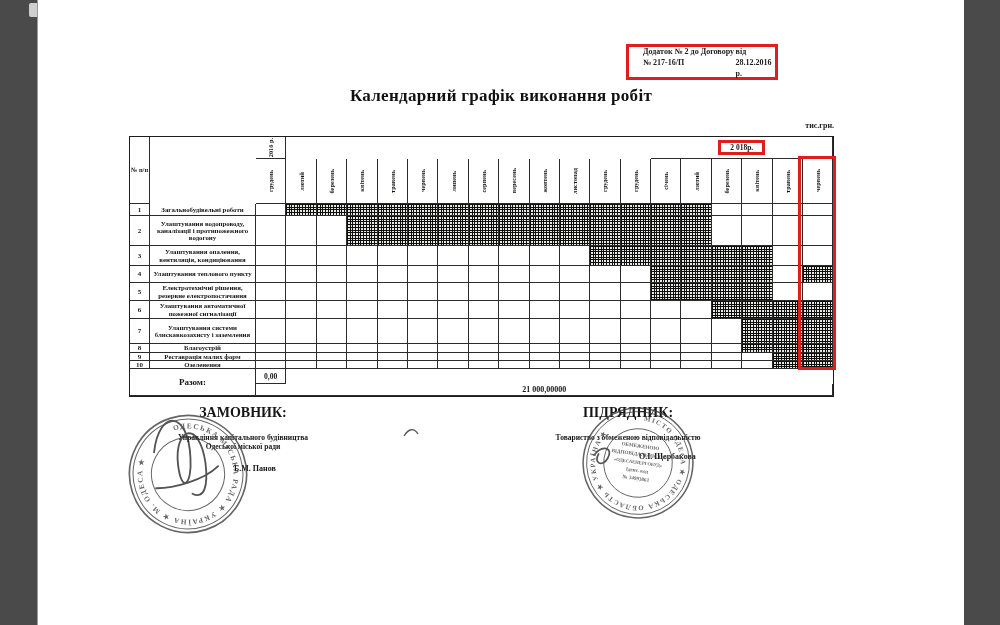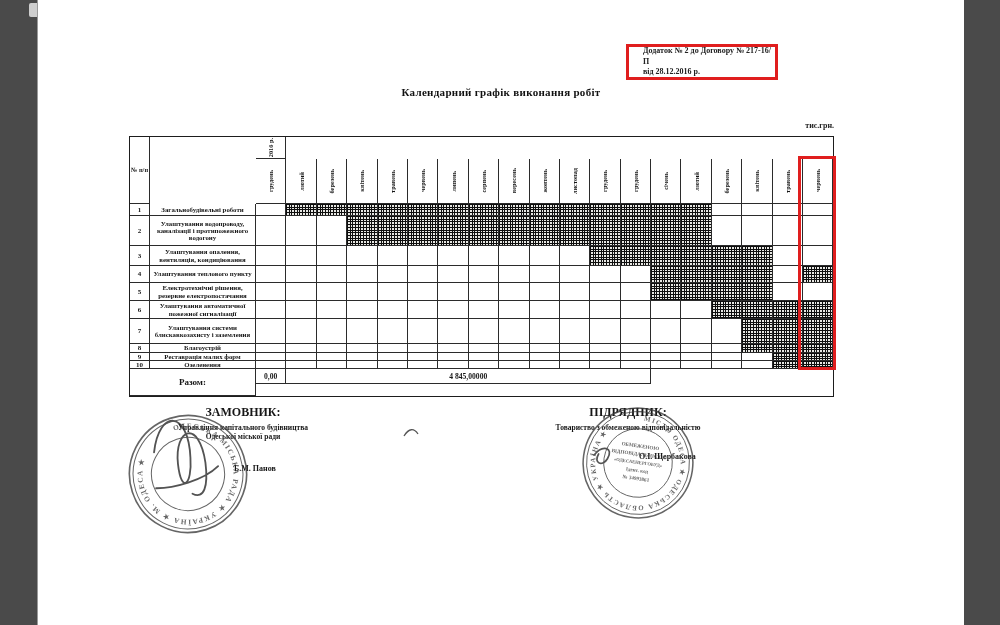--- a/index.html
+++ b/index.html
@@ -8,26 +8,26 @@
     background:#4a4a4a;
     font-family:"Liberation Serif","DejaVu Serif",serif;
   }
   .corner-tab{position:absolute;left:29px;top:3px;width:20px;height:14px;background:#cfcfcf;border-radius:2px;}
   .page{
     position:absolute;left:37px;top:0;width:926px;height:625px;background:#ffffff;
     border-left:1px solid #9a9a9a;
   }
   .annotation-box{
     position:absolute;left:588px;top:44px;width:152px;height:36px;
-    border:3px solid #e01e1e;display:flex;flex-direction:column;justify-content:center;
+    border:3px solid #e01e1e;display:flex;flex-direction:row;justify-content:center;
     padding-left:14px;box-sizing:border-box;
   }
   .annotation-box div{font-size:8px;font-weight:bold;color:#222;line-height:1.35;}
   .doc-title{position:absolute;left:0;top:86px;width:926px;text-align:center;
-    font-size:11px;font-weight:bold;color:#111;letter-spacing:.3px;}
+    font-size:17px;font-weight:bold;color:#111;letter-spacing:.3px;}
   .doc-subtitle{position:absolute;left:0;top:108px;width:926px;text-align:center;
     font-size:10.5px;font-weight:bold;color:#111;}
   .units{position:absolute;left:716px;top:121px;width:80px;text-align:right;font-size:8px;font-weight:bold;color:#222;}
 
   
   .cal-table{
     position:absolute;left:91px;top:136px;
     display:grid;
     grid-template-columns:20px 106px repeat(19,30.4px);
     grid-template-rows:22px 45px 12px 30px 20px 17px 18px 18px 25px 9px 8px 8px 15px 12px;
@@ -58,21 +58,21 @@
   .cell.grand{font-size:8px;}
   .redbox-inline{border:3px solid #e01e1e;padding:0 9px;display:inline-block;}
   .redbox-inline-sm{border:3px solid #e01e1e;padding:0 7px;display:inline-block;}
   .tall-redbox{
     position:absolute;left:669px;top:20px;width:38px;height:214px;
     border:3.5px solid #e01e1e;box-sizing:border-box;pointer-events:none;
   }
 
   
   .sig-block{position:absolute;text-align:center;font-weight:bold;color:#161616;}
-  .sig-block .h{font-size:12px;margin-bottom:3px;}
+  .sig-block .h{font-size:14px;margin-bottom:12px;}
   .sig-block .l{font-size:7.5px;line-height:1.25;}
   .signer{position:absolute;font-size:8px;font-weight:bold;color:#161616;}
   svg.overlay{position:absolute;pointer-events:none;}
 </style>
 </head>
 <body>
 
 <div class="corner-tab"></div>
 
 <div class="page">
@@ -82,20 +82,23 @@
     <div>від  28.12.2016 р.</div>
   </div>
 
   <div class="doc-title">Календарний графік виконання робіт</div>
   <div class="units">тис.грн.</div>
 
   <div class="cal-table">
       <div class="cell numhdr" style="grid-area: 1 / 1 / span 2;">№ п/п</div>
       <div class="cell yearhdr" style="grid-area: 1 / 3;">
         <span class="vm">2016 р.</span>
+      </div>
+      <div class="cell yearhdr" style="grid-area: 1 / 16 / auto / span 6;">
+        <span class="redbox-inline">2 018р.</span>
       </div>
       <div class="cell month" style="grid-area: 2 / 3;">
         <span class="vm">грудень</span>
       </div>
       <div class="cell month" style="grid-area: 2 / 4;">
         <span class="vm">лютий</span>
       </div>
       <div class="cell month" style="grid-area: 2 / 5;">
         <span class="vm">березень</span>
       </div>
@@ -352,21 +355,21 @@
       <div class="cell " style="grid-area: 12 / 14;"></div>
       <div class="cell " style="grid-area: 12 / 15;"></div>
       <div class="cell " style="grid-area: 12 / 16;"></div>
       <div class="cell " style="grid-area: 12 / 17;"></div>
       <div class="cell " style="grid-area: 12 / 18;"></div>
       <div class="cell " style="grid-area: 12 / 19;"></div>
       <div class="cell bar" style="grid-area: 12 / 20;"></div>
       <div class="cell bar" style="grid-area: 12 / 21;"></div>
       <div class="cell total-label" style="grid-area: 13 / 1 / span 2 / span 2;">Разом:</div>
       <div class="cell total-val" style="grid-area: 13 / 3;">0,00</div>
-      <div class="cell total-val" style="grid-area: 13 / 4 / auto / span 12;">4 845,00000</div>
+      <div class="cell grand" style="grid-area: 14 / 3 / auto / span 19;">21 000,00000</div>
     </div>
   <div style="position:absolute;left:91px;top:136px;width:704px;height:259px;pointer-events:none;">
     <div class="tall-redbox"></div>
   </div>
 
   <div class="sig-block" style="left:105px;top:405px;width:200px;">
     <div class="h">ЗАМОВНИК:</div>
     <div class="l">Управління капітального будівництва</div>
     <div class="l">Одеської міської ради</div>
   </div>

